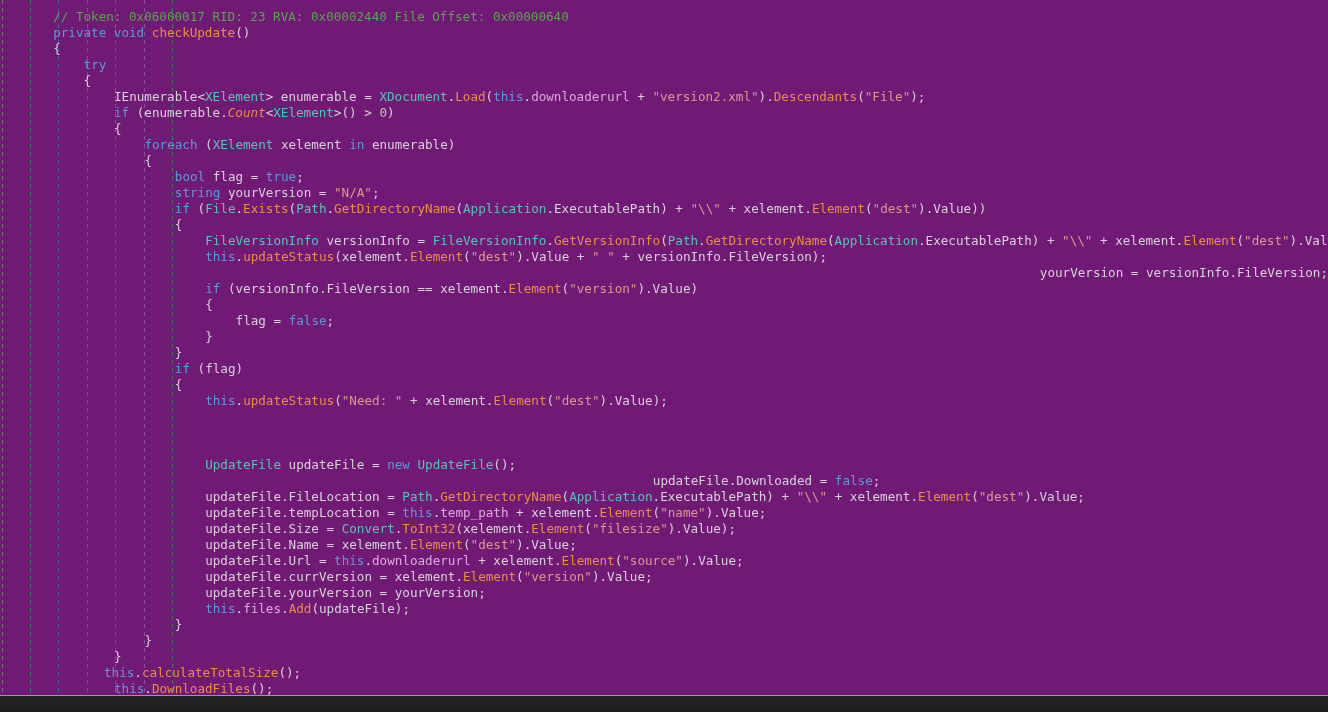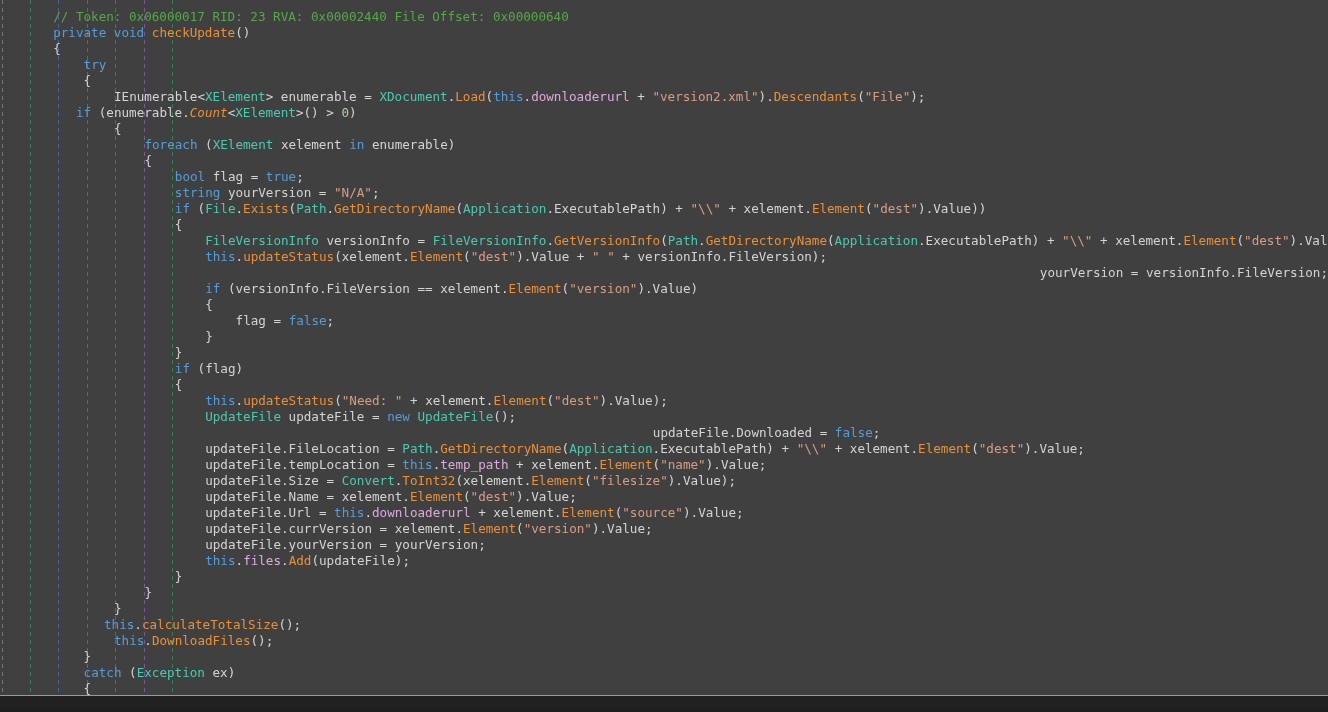--- a/index.html
+++ b/index.html
@@ -11,21 +11,21 @@
     width: 1328px;
     height: 712px;
     overflow: hidden;
     font-family: "DejaVu Sans Mono", monospace;
   }
 
   #code-viewer {
     position: relative;
     width: 1328px;
     height: 709px;
-    background: #404040;
+    background: #701a75;
     overflow: hidden;
   }
 
   
   .indent-guides {
     position: absolute;
     left: 0; top: 0;
     width: 1328px;
     height: 700px;
     pointer-events: none;
@@ -103,40 +103,40 @@
       <div class="guide" style="left: 172px; color: rgb(46, 139, 87);"></div>
     </div>
 
   <div class="code-area">
       <div class="code-line" style="padding-left: 53.2px;"><span class="t-comment">// Token: 0x06000017 RID: 23 RVA: 0x00002440 File Offset: 0x00000640</span></div>
       <div class="code-line" style="padding-left: 53.2px;"><span class="t-keyword">private</span><span class="t-plain"> </span><span class="t-keyword">void</span><span class="t-plain"> </span><span class="t-method">checkUpdate</span><span class="t-plain">()</span></div>
       <div class="code-line" style="padding-left: 53.2px;"><span class="t-plain">{</span></div>
       <div class="code-line" style="padding-left: 83.6px;"><span class="t-keyword">try</span></div>
       <div class="code-line" style="padding-left: 83.6px;"><span class="t-plain">{</span></div>
       <div class="code-line" style="padding-left: 114px;"><span class="t-plain">IEnumerable&lt;</span><span class="t-type">XElement</span><span class="t-plain">&gt; enumerable = </span><span class="t-type">XDocument</span><span class="t-plain">.</span><span class="t-method">Load</span><span class="t-plain">(</span><span class="t-keyword">this</span><span class="t-plain">.</span><span class="t-field">downloaderurl</span><span class="t-plain"> + </span><span class="t-string">"version2.xml"</span><span class="t-plain">).</span><span class="t-method">Descendants</span><span class="t-plain">(</span><span class="t-string">"File"</span><span class="t-plain">);</span></div>
-      <div class="code-line" style="padding-left: 76px;"><span class="t-keyword">if</span><span class="t-plain"> (enumerable.</span><span class="t-italic">Count</span><span class="t-plain">&lt;</span><span class="t-type">XElement</span><span class="t-plain">&gt;() &gt; </span><span class="t-number">0</span><span class="t-plain">)</span></div>
+      <div class="code-line" style="padding-left: 114px;"><span class="t-keyword">if</span><span class="t-plain"> (enumerable.</span><span class="t-italic">Count</span><span class="t-plain">&lt;</span><span class="t-type">XElement</span><span class="t-plain">&gt;() &gt; </span><span class="t-number">0</span><span class="t-plain">)</span></div>
       <div class="code-line" style="padding-left: 114px;"><span class="t-plain">{</span></div>
       <div class="code-line" style="padding-left: 144.4px;"><span class="t-keyword">foreach</span><span class="t-plain"> (</span><span class="t-type">XElement</span><span class="t-plain"> xelement </span><span class="t-keyword">in</span><span class="t-plain"> enumerable)</span></div>
       <div class="code-line" style="padding-left: 144.4px;"><span class="t-plain">{</span></div>
       <div class="code-line" style="padding-left: 174.8px;"><span class="t-keyword">bool</span><span class="t-plain"> flag = </span><span class="t-keyword">true</span><span class="t-plain">;</span></div>
       <div class="code-line" style="padding-left: 174.8px;"><span class="t-keyword">string</span><span class="t-plain"> yourVersion = </span><span class="t-string">"N/A"</span><span class="t-plain">;</span></div>
       <div class="code-line" style="padding-left: 174.8px;"><span class="t-keyword">if</span><span class="t-plain"> (</span><span class="t-type">File</span><span class="t-plain">.</span><span class="t-method">Exists</span><span class="t-plain">(</span><span class="t-type">Path</span><span class="t-plain">.</span><span class="t-method">GetDirectoryName</span><span class="t-plain">(</span><span class="t-type">Application</span><span class="t-plain">.</span><span class="t-property">ExecutablePath</span><span class="t-plain">) + </span><span class="t-string">"\\"</span><span class="t-plain"> + xelement.</span><span class="t-method">Element</span><span class="t-plain">(</span><span class="t-string">"dest"</span><span class="t-plain">).</span><span class="t-property">Value</span><span class="t-plain">))</span></div>
       <div class="code-line" style="padding-left: 174.8px;"><span class="t-plain">{</span></div>
       <div class="code-line" style="padding-left: 205.2px;"><span class="t-type">FileVersionInfo</span><span class="t-plain"> versionInfo = </span><span class="t-type">FileVersionInfo</span><span class="t-plain">.</span><span class="t-method">GetVersionInfo</span><span class="t-plain">(</span><span class="t-type">Path</span><span class="t-plain">.</span><span class="t-method">GetDirectoryName</span><span class="t-plain">(</span><span class="t-type">Application</span><span class="t-plain">.</span><span class="t-property">ExecutablePath</span><span class="t-plain">) + </span><span class="t-string">"\\"</span><span class="t-plain"> + xelement.</span><span class="t-method">Element</span><span class="t-plain">(</span><span class="t-string">"dest"</span><span class="t-plain">).</span><span class="t-property">Value</span></div>
       <div class="code-line" style="padding-left: 205.2px;"><span class="t-keyword">this</span><span class="t-plain">.</span><span class="t-method">updateStatus</span><span class="t-plain">(xelement.</span><span class="t-method">Element</span><span class="t-plain">(</span><span class="t-string">"dest"</span><span class="t-plain">).</span><span class="t-property">Value</span><span class="t-plain"> + </span><span class="t-string">" "</span><span class="t-plain"> + versionInfo.</span><span class="t-property">FileVersion</span><span class="t-plain">);</span></div>
       <div class="code-line" style="padding-left: 205.2px; text-align: right;"><span class="t-plain">yourVersion = versionInfo.</span><span class="t-property">FileVersion</span><span class="t-plain">;</span></div>
       <div class="code-line" style="padding-left: 205.2px;"><span class="t-keyword">if</span><span class="t-plain"> (versionInfo.</span><span class="t-property">FileVersion</span><span class="t-plain"> == xelement.</span><span class="t-method">Element</span><span class="t-plain">(</span><span class="t-string">"version"</span><span class="t-plain">).</span><span class="t-property">Value</span><span class="t-plain">)</span></div>
       <div class="code-line" style="padding-left: 205.2px;"><span class="t-plain">{</span></div>
       <div class="code-line" style="padding-left: 235.6px;"><span class="t-plain">flag = </span><span class="t-keyword">false</span><span class="t-plain">;</span></div>
       <div class="code-line" style="padding-left: 205.2px;"><span class="t-plain">}</span></div>
       <div class="code-line" style="padding-left: 174.8px;"><span class="t-plain">}</span></div>
       <div class="code-line" style="padding-left: 174.8px;"><span class="t-keyword">if</span><span class="t-plain"> (flag)</span></div>
       <div class="code-line" style="padding-left: 174.8px;"><span class="t-plain">{</span></div>
       <div class="code-line" style="padding-left: 205.2px;"><span class="t-keyword">this</span><span class="t-plain">.</span><span class="t-method">updateStatus</span><span class="t-plain">(</span><span class="t-string">"Need: "</span><span class="t-plain"> + xelement.</span><span class="t-method">Element</span><span class="t-plain">(</span><span class="t-string">"dest"</span><span class="t-plain">).</span><span class="t-property">Value</span><span class="t-plain">);</span></div>
-      <div class="code-line" style="padding-left: 205.2px;"><span class="t-type">UpdateFile</span><span class="t-plain"> updateFile = </span><span class="t-keyword">new</span><span class="t-plain"> </span><span class="t-type">UpdateFile</span><span class="t-plain">();</span></div>
+      <div class="code-line" style="padding-left: 205.2px; margin-top: 48px;"><span class="t-type">UpdateFile</span><span class="t-plain"> updateFile = </span><span class="t-keyword">new</span><span class="t-plain"> </span><span class="t-type">UpdateFile</span><span class="t-plain">();</span></div>
       <div class="code-line" style="padding-left: 205.2px; text-align: center;"><span class="t-plain">updateFile.</span><span class="t-property">Downloaded</span><span class="t-plain"> = </span><span class="t-keyword">false</span><span class="t-plain">;</span></div>
       <div class="code-line" style="padding-left: 205.2px;"><span class="t-plain">updateFile.</span><span class="t-property">FileLocation</span><span class="t-plain"> = </span><span class="t-type">Path</span><span class="t-plain">.</span><span class="t-method">GetDirectoryName</span><span class="t-plain">(</span><span class="t-type">Application</span><span class="t-plain">.</span><span class="t-property">ExecutablePath</span><span class="t-plain">) + </span><span class="t-string">"\\"</span><span class="t-plain"> + xelement.</span><span class="t-method">Element</span><span class="t-plain">(</span><span class="t-string">"dest"</span><span class="t-plain">).</span><span class="t-property">Value</span><span class="t-plain">;</span></div>
       <div class="code-line" style="padding-left: 205.2px;"><span class="t-plain">updateFile.</span><span class="t-property">tempLocation</span><span class="t-plain"> = </span><span class="t-keyword">this</span><span class="t-plain">.</span><span class="t-field">temp_path</span><span class="t-plain"> + xelement.</span><span class="t-method">Element</span><span class="t-plain">(</span><span class="t-string">"name"</span><span class="t-plain">).</span><span class="t-property">Value</span><span class="t-plain">;</span></div>
       <div class="code-line" style="padding-left: 205.2px;"><span class="t-plain">updateFile.</span><span class="t-property">Size</span><span class="t-plain"> = </span><span class="t-type">Convert</span><span class="t-plain">.</span><span class="t-method">ToInt32</span><span class="t-plain">(xelement.</span><span class="t-method">Element</span><span class="t-plain">(</span><span class="t-string">"filesize"</span><span class="t-plain">).</span><span class="t-property">Value</span><span class="t-plain">);</span></div>
       <div class="code-line" style="padding-left: 205.2px;"><span class="t-plain">updateFile.</span><span class="t-property">Name</span><span class="t-plain"> = xelement.</span><span class="t-method">Element</span><span class="t-plain">(</span><span class="t-string">"dest"</span><span class="t-plain">).</span><span class="t-property">Value</span><span class="t-plain">;</span></div>
       <div class="code-line" style="padding-left: 205.2px;"><span class="t-plain">updateFile.</span><span class="t-property">Url</span><span class="t-plain"> = </span><span class="t-keyword">this</span><span class="t-plain">.</span><span class="t-field">downloaderurl</span><span class="t-plain"> + xelement.</span><span class="t-method">Element</span><span class="t-plain">(</span><span class="t-string">"source"</span><span class="t-plain">).</span><span class="t-property">Value</span><span class="t-plain">;</span></div>
       <div class="code-line" style="padding-left: 205.2px;"><span class="t-plain">updateFile.</span><span class="t-property">currVersion</span><span class="t-plain"> = xelement.</span><span class="t-method">Element</span><span class="t-plain">(</span><span class="t-string">"version"</span><span class="t-plain">).</span><span class="t-property">Value</span><span class="t-plain">;</span></div>
       <div class="code-line" style="padding-left: 205.2px;"><span class="t-plain">updateFile.</span><span class="t-property">yourVersion</span><span class="t-plain"> = yourVersion;</span></div>
       <div class="code-line" style="padding-left: 205.2px;"><span class="t-keyword">this</span><span class="t-plain">.</span><span class="t-field">files</span><span class="t-plain">.</span><span class="t-method">Add</span><span class="t-plain">(updateFile);</span></div>
       <div class="code-line" style="padding-left: 174.8px;"><span class="t-plain">}</span></div>

